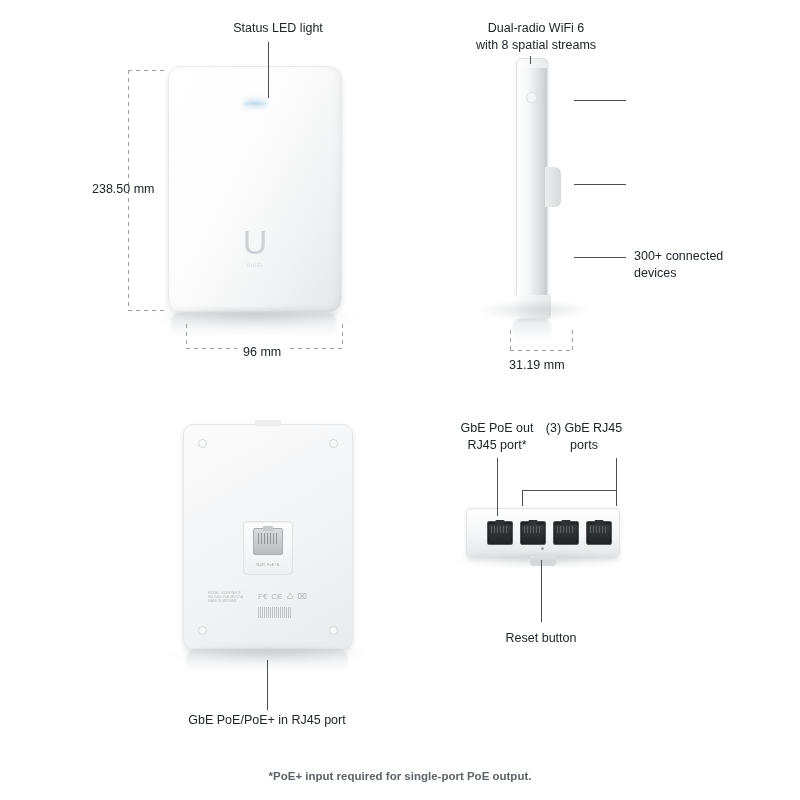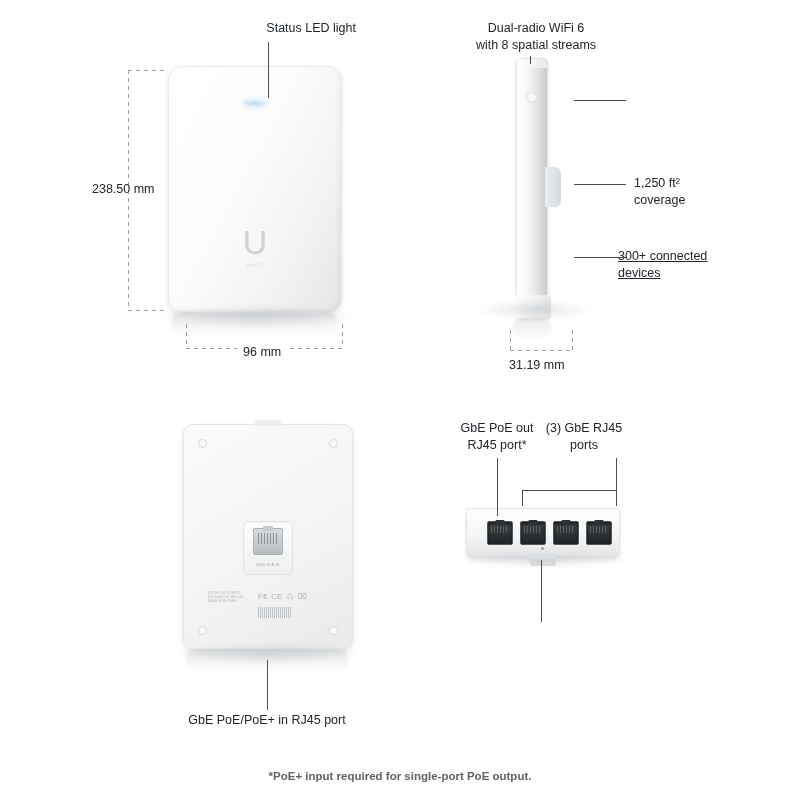--- a/index.html
+++ b/index.html
@@ -357,21 +357,21 @@
   <div class="ap-front">
     <div class="led"></div>
     <div class="ulogo">
       <div class="u">U</div>
       <div class="brand">UniFi</div>
     </div>
   </div>
   <div class="refl" style="left:171px; top:312px; width:166px; height:26px;"></div>
   <div class="shadow-blob" style="left:150px; top:306px; width:212px; height:22px;"></div>
 
-  <div class="label center" style="left:176px; top:20px; width:180px;text-align:right;">Status LED light</div>
+  <div class="label center" style="left:188px; top:20px; width:180px;">Status LED light</div>
   <div class="line v" style="left:268px; top:42px; height:56px;"></div>
 
   <div class="dash v" style="left:128px; top:70px; height:240px;"></div>
   <div class="dash h" style="left:128px; top:70px; width:38px;"></div>
   <div class="dash h" style="left:128px; top:310px; width:38px;"></div>
   <div class="dim" style="left:92px; top:182px;">238.50 mm</div>
 
   <div class="dash h" style="left:186px; top:348px; width:156px;"></div>
   <div class="dash v" style="left:186px; top:324px; height:24px;"></div>
   <div class="dash v" style="left:342px; top:324px; height:24px;"></div>
@@ -385,25 +385,23 @@
   </div>
   <div class="refl" style="left:512px; top:318px; width:40px; height:22px;"></div>
   <div class="shadow-blob" style="left:474px; top:300px; width:120px; height:20px;"></div>
 
   <div class="label center" style="left:456px; top:20px; width:160px;">Dual-radio WiFi 6
 with 8 spatial streams</div>
   <div class="line v" style="left:530px; top:56px; height:8px;"></div>
 
   <div class="line h" style="left:574px; top:100px; width:52px;"></div>
 
-  <div class="label" style="left:634px; top:175px; width:150px;">1,250 ft²
-coverage</div>
   <div class="line h" style="left:574px; top:184px; width:52px;"></div>
 
-  <div class="label" style="left:618px; top:248px; width:160px;text-decoration:underline;">300+ connected
+  <div class="label" style="left:634px; top:248px; width:160px;">300+ connected
 devices</div>
   <div class="line h" style="left:574px; top:257px; width:52px;"></div>
 
   <div class="dash h" style="left:510px; top:350px; width:62px;"></div>
   <div class="dash v" style="left:510px; top:330px; height:20px;"></div>
   <div class="dash v" style="left:572px; top:330px; height:20px;"></div>
   <div class="dim" style="left:509px; top:358px;">31.19 mm</div>
 
   <div class="ap-back">
     <div class="notch"></div>
@@ -462,16 +460,17 @@
   <div class="line v" style="left:497px; top:458px; height:58px;"></div>
 
   <div class="label center" style="left:524px; top:420px; width:120px;">(3) GbE RJ45
 ports</div>
   <div class="line v" style="left:616px; top:458px; height:32px;"></div>
   <div class="line h" style="left:522px; top:490px; width:95px;"></div>
   <div class="line v" style="left:522px; top:490px; height:16px;"></div>
   <div class="line v" style="left:616px; top:490px; height:16px;"></div>
 
   <div class="line v" style="left:541px; top:560px; height:62px;"></div>
+  <div class="label center" style="left:461px; top:630px; width:160px;">Reset button</div>
 
   <div class="footnote" style="top:770px;font-weight:bold;">*PoE+ input required for single-port PoE output.</div>
 
 </div>
 
 </body></html>

